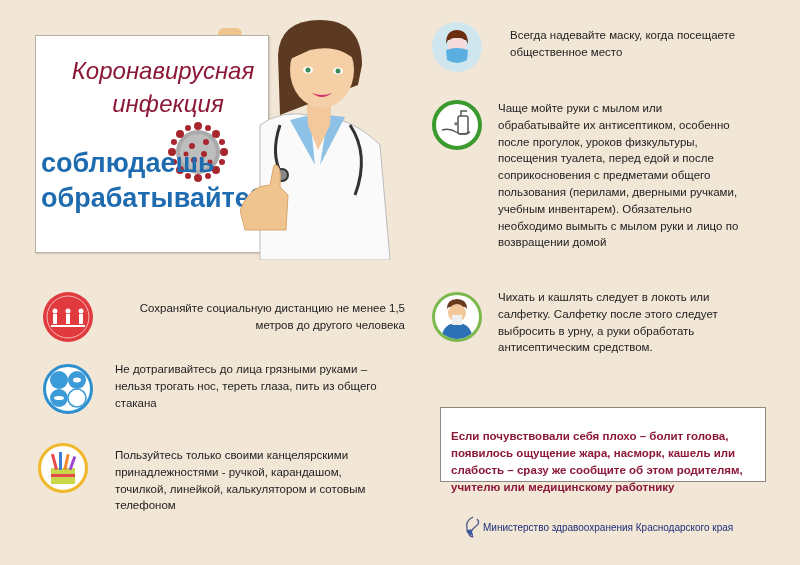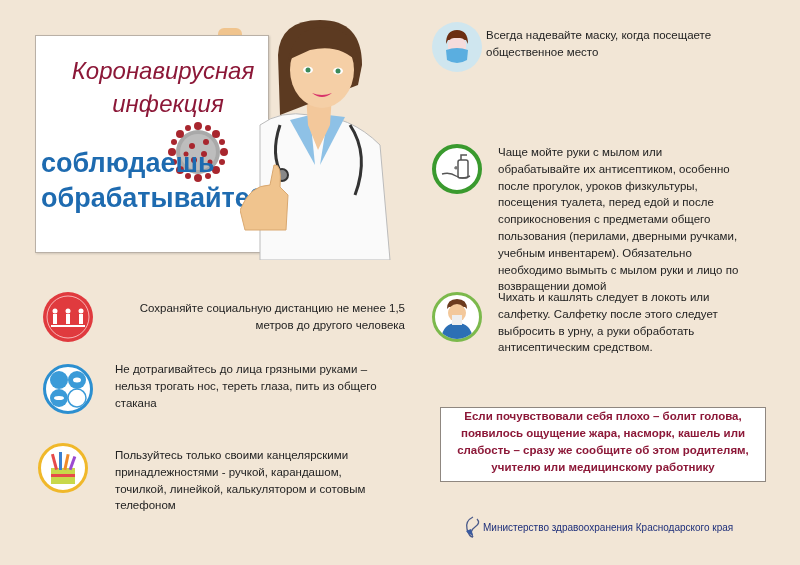--- a/index.html
+++ b/index.html
@@ -13,21 +13,21 @@
   .poster { position: absolute; left: 35px; top: 35px; width: 232px; height: 216px; background: #fff; border: 1px solid #b9b0a6; box-shadow: 1px 1px 2px rgba(0,0,0,0.15); }
   .title-red { position: absolute; left: 22px; top: 18px; color: #8c1838; font-style: italic; font-size: 24px; line-height: 33px; text-align: center; width: 210px; }
   .title-red div:nth-child(2) { padding-left: 10px; }
   .title-blue { position: absolute; left: 5px; top: 110px; color: #1e6bb0; font-weight: bold; font-size: 27px; line-height: 35px; }
   .virus { position: absolute; left: 128px; top: 82px; width: 68px; height: 68px; }
   .doctor { position: absolute; left: 240px; top: 15px; width: 160px; height: 245px; }
   .hand-top { position: absolute; left: 218px; top: 28px; width: 24px; height: 16px; background: #f0c48e; border-radius: 6px 6px 2px 2px; }
   .item { position: absolute; display: flex; align-items: flex-start; }
   .icon { width: 50px; height: 50px; border-radius: 50%; flex: 0 0 50px; position: relative; overflow: hidden; }
   .text { font-size: 11.5px; line-height: 16.8px; color: #222; }
-  .alert { position: absolute; left: 440px; top: 407px; width: 326px; height: 75px; background: #fff; border: 1px solid #8f8780; box-sizing: border-box; color: #8c1838; font-weight: bold; font-size: 11.5px; line-height: 17px; text-align: center; padding-top: 0; }
+  .alert { position: absolute; left: 440px; top: 407px; width: 326px; height: 75px; background: #fff; border: 1px solid #8f8780; box-sizing: border-box; color: #8c1838; font-weight: bold; font-size: 11.5px; line-height: 17px; padding-top: 20px; }
   .footer { position: absolute; left: 463px; top: 515px; display: flex; align-items: center; gap: 0; }
   .footer .txt { font-size: 10px; color: #1e2f7a; }
 </style>
 </head>
 <body>
 
 <div class="hand-top"></div>
 <div class="poster">
   <div class="title-red">
     <div>Коронавирусная</div>
@@ -97,24 +97,24 @@
 </svg>
 
 <div class="item" style="left:432px; top:22px;">
   <div class="icon" style="background:#cfe6ef;">
     <svg width="50" height="50" viewBox="0 0 50 50">
       <path d="M14 22 Q14 8 25 8 Q36 8 36 22 L34 18 L16 18 Z" fill="#6b2e12"></path>
       <rect x="16" y="16" width="18" height="24" rx="6" fill="#f6dcdc"></rect>
       <path d="M14 28 Q25 24 36 28 L35 38 Q25 44 15 38 Z" fill="#5aaee0"></path>
     </svg>
   </div>
-  <div class="text" style="margin-left:4px; margin-top:5px; width:245px;">Всегда надевайте маску, когда посещаете общественное место</div>
+  <div class="text" style="margin-left:28px; margin-top:5px; width:245px;">Всегда надевайте маску, когда посещаете общественное место</div>
 </div>
 
-<div class="item" style="left:432px; top:100px;margin-top:44px;">
+<div class="item" style="left:432px; top:100px;">
   <div class="icon" style="border:4px solid #3a9a2e; box-sizing:border-box; background:#fff;">
     <svg width="42" height="42" viewBox="0 0 42 42">
       <rect x="22" y="12" width="10" height="18" rx="2" fill="none" stroke="#555" stroke-width="1.5"></rect>
       <path d="M25 12 V7 H31" stroke="#555" stroke-width="1.5" fill="none"></path>
       <path d="M6 26 Q14 24 20 28 Q26 32 34 28" stroke="#555" stroke-width="1.5" fill="none"></path>
       <path d="M18 20 Q20 16 22 20 Q20 23 18 20" fill="#777"></path>
     </svg>
   </div>
   <div class="text" style="margin-left:16px; margin-top:0px; width:245px;">Чаще мойте руки с мылом или обрабатывайте их антисептиком, особенно после прогулок, уроков физкультуры, посещения туалета, перед едой и после соприкосновения с предметами общего пользования (перилами, дверными ручками, учебным инвентарем). Обязательно необходимо вымыть с мылом руки и лицо по возвращении домой</div>
 </div>

